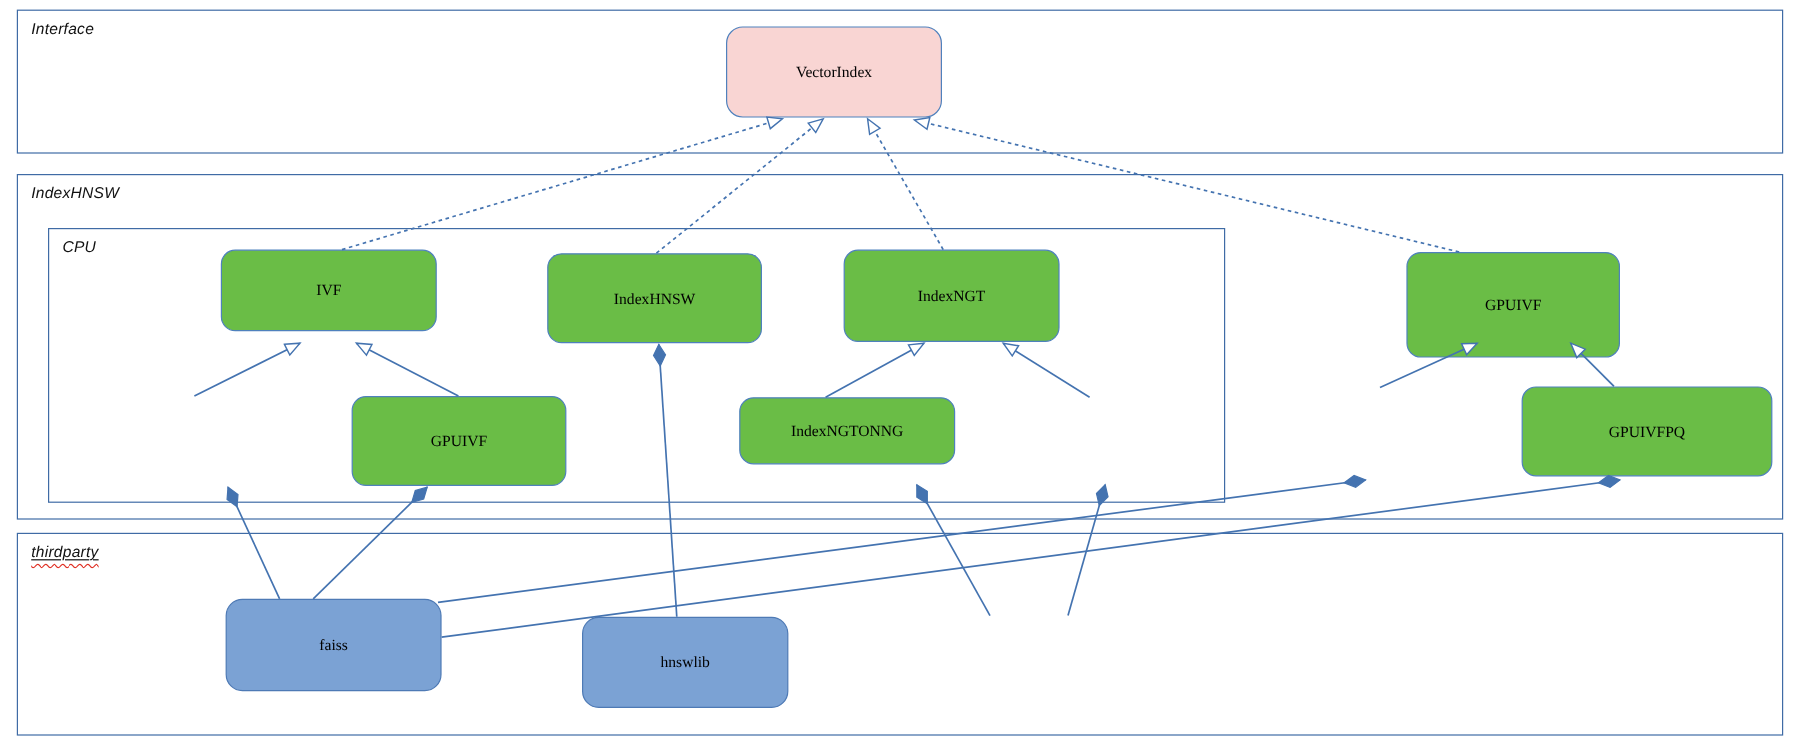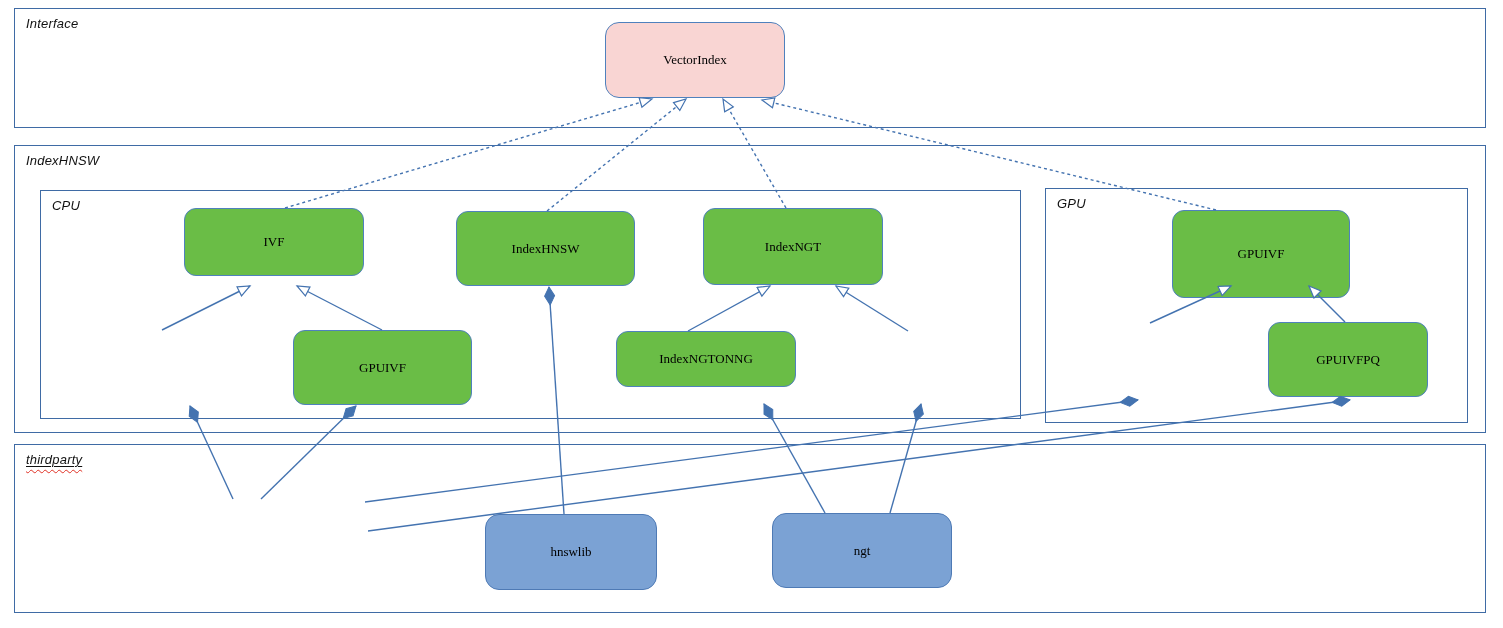--- a/index.html
+++ b/index.html
@@ -52,23 +52,20 @@
   </div>
 
   <div class="container" style="left:14px;top:145px;width:1472px;height:288px">
     <span class="container-label">IndexHNSW</span>
   </div>
 
   <div class="container" style="left:40px;top:190px;width:981px;height:229px">
     <span class="container-label">CPU</span>
   </div>
 
-  <div class="container" style="left:1045px;top:188px;width:423px;height:235px">
-    <span class="container-label">GPU</span>
-  </div>
 
   <div class="container" style="left:14px;top:444px;width:1472px;height:169px">
     <span class="container-label misspelled"><span class="inner-underline">thirdparty</span></span>
   </div>
 
   <div class="node pink" style="left:605px;top:22px;width:180px;height:76px">
     <span class="node-label">VectorIndex</span>
   </div>
 
   <div class="node green" style="left:184px;top:208px;width:180px;height:68px">
@@ -91,32 +88,32 @@
   <div class="node green" style="left:616px;top:331px;width:180px;height:56px">
     <span class="node-label">IndexNGTONNG</span>
   </div>
 
 
   <div class="node green" style="left:1172px;top:210px;width:178px;height:88px">
     <span class="node-label">GPUIVF</span>
   </div>
 
 
-  <div class="node green" style="left:1268px;top:322px;width:160px;height:75px">
+  <div class="node green" style="left:1268px;top:322px;width:209px;height:75px">
     <span class="node-label">GPUIVFPQ</span>
   </div>
 
+  <div class="node blue" style="left:188px;top:499px;width:180px;height:77px">
+    <span class="node-label">faiss</span>
+  </div>
 
   <div class="node blue" style="left:485px;top:514px;width:172px;height:76px">
     <span class="node-label">hnswlib</span>
   </div>
 
-  <div class="node blue" style="left:772px;top:513px;width:180px;height:75px">
-    <span class="node-label">ngt</span>
-  </div>
 
   <svg id="edge-layer" width="1503" height="628" viewBox="0 0 1503 628">
     <defs>
       <marker id="tri" markerUnits="userSpaceOnUse" markerWidth="16" markerHeight="14" refX="13" refY="6" orient="auto">
         <path d="M1,1 L13,6 L1,11 Z"></path>
       </marker>
       <marker id="dia" markerUnits="userSpaceOnUse" markerWidth="21" markerHeight="13" refX="19" refY="6" orient="auto">
         <path d="M1,6 L10,1 L19,6 L10,11 Z"></path>
       </marker>
     </defs>

